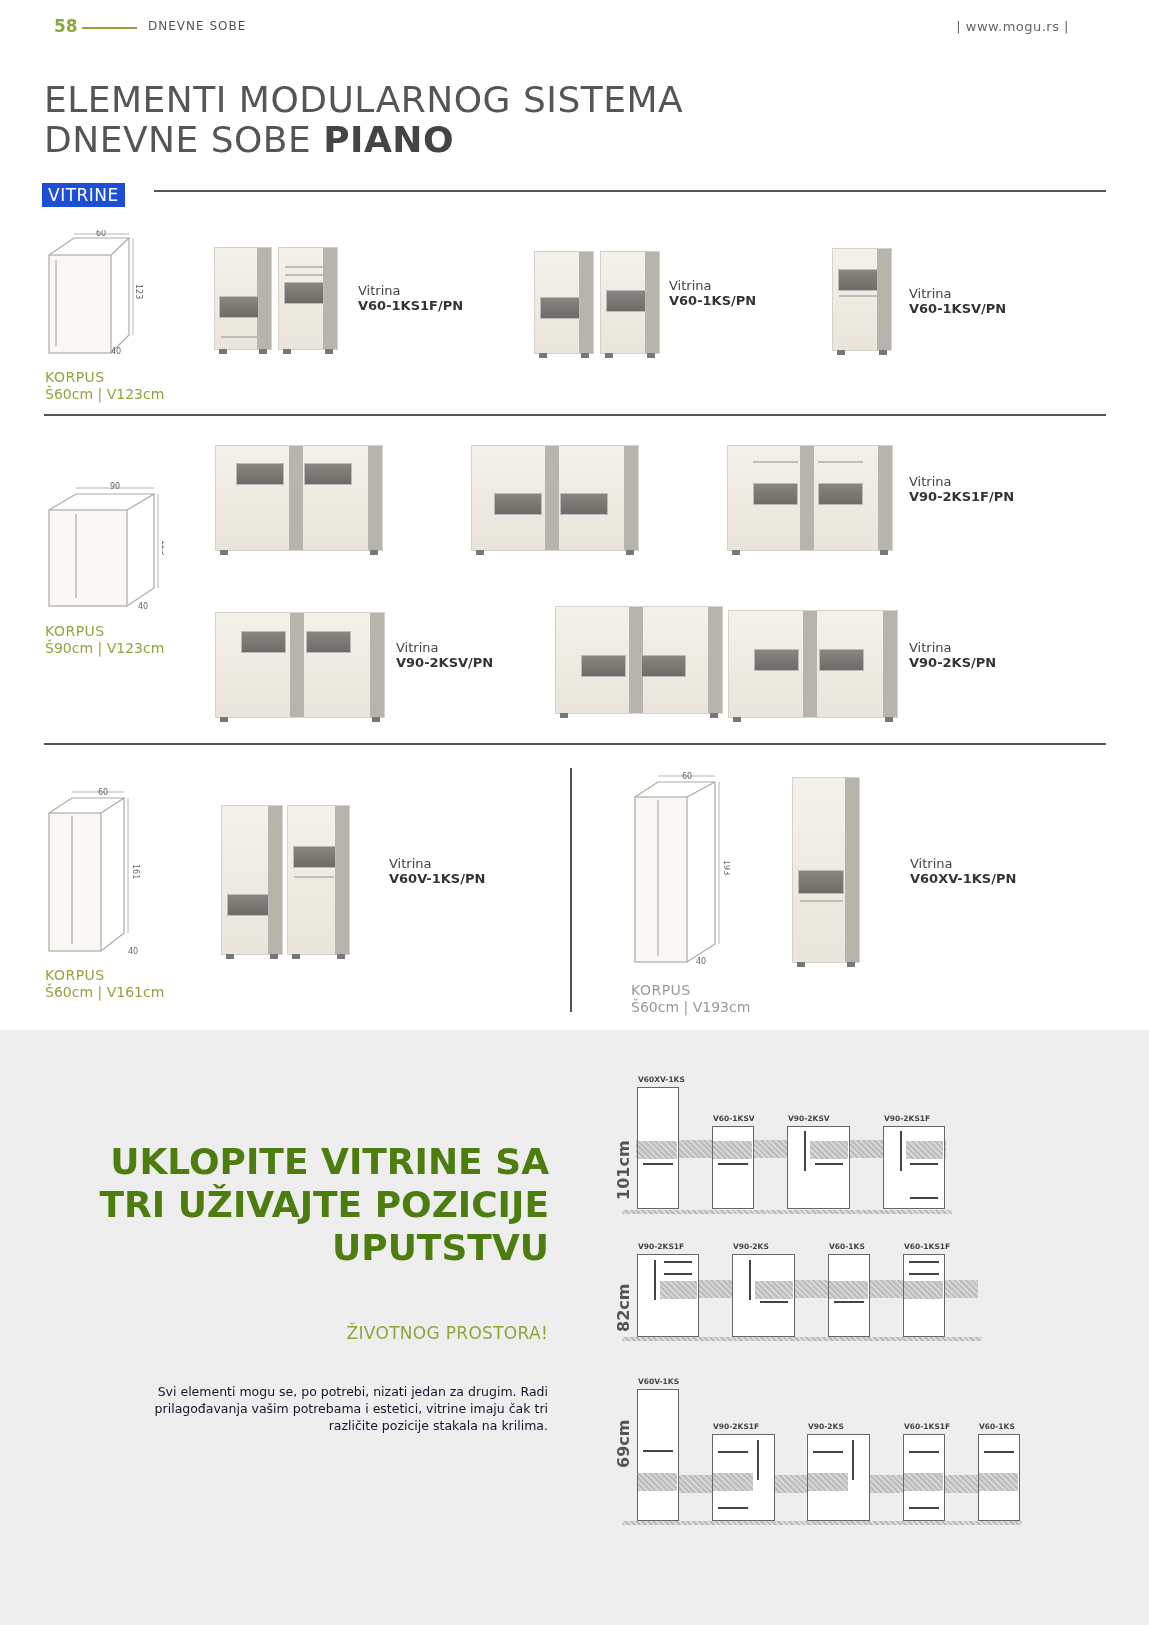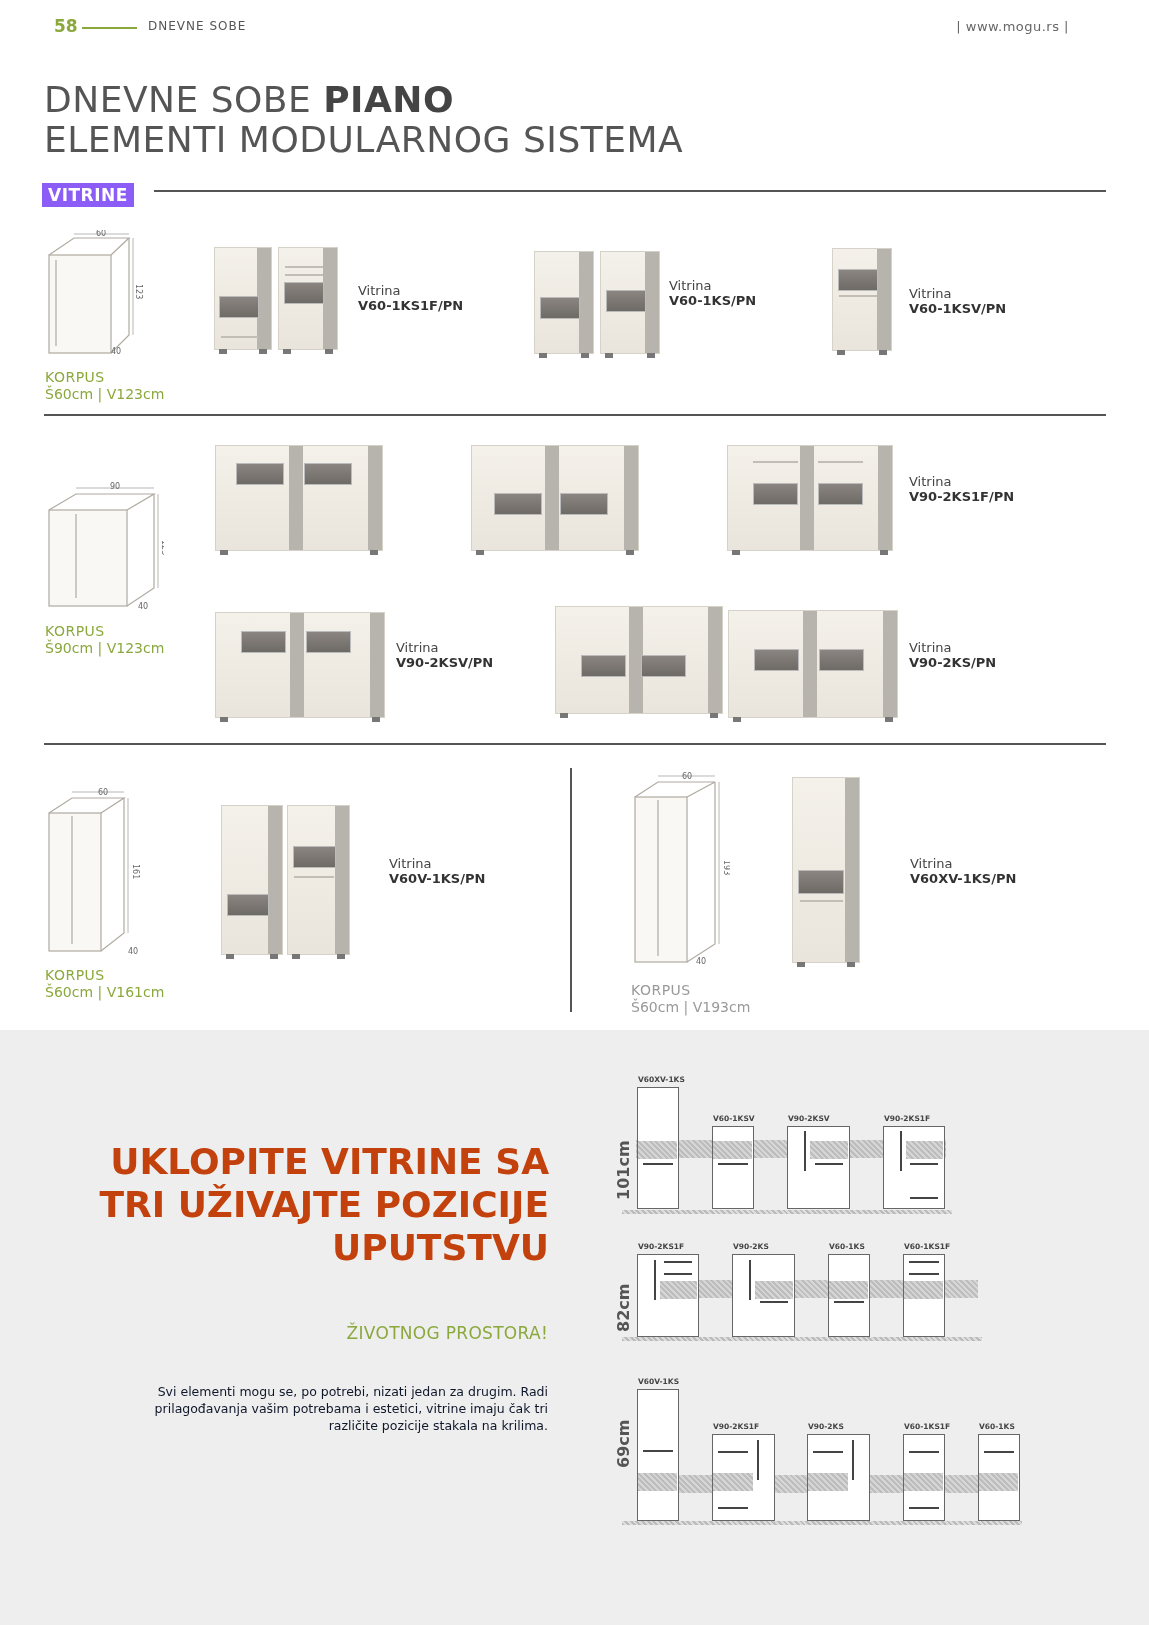--- a/index.html
+++ b/index.html
@@ -8,21 +8,21 @@
 
   .header { position: absolute; top: 16px; left: 54px; right: 80px; height: 24px; }
   .page-num { position: absolute; left: 0; top: 0; font-size: 17px; font-weight: bold; color: #8aa83c; }
   .header-line { position: absolute; left: 28px; top: 11px; width: 55px; height: 2px; background: #8aa83c; }
   .section-name { position: absolute; left: 94px; top: 3px; font-size: 12px; letter-spacing: 1px; color: #555; }
   .site { position: absolute; right: 0; top: 3px; font-size: 13px; color: #666; letter-spacing: 0.5px; }
 
   .title { position: absolute; left: 44px; top: 80px; font-size: 36px; line-height: 40px; color: #555; letter-spacing: 0.5px; }
   .title b { font-weight: bold; color: #444; }
 
-  .tag { position: absolute; left: 42px; top: 183px; background: #8b5cf6; color: #fff; font-weight: bold; font-size: 17px; padding: 2px 6px; letter-spacing: 0.5px; }
+  .tag { position: absolute; left: 42px; top: 183px; background: #1d4ed8; color: #fff; font-weight: normal; font-size: 17px; padding: 2px 6px; letter-spacing: 0.5px; }
   .rule { position: absolute; left: 154px; right: 43px; height: 1.5px; background: #555; }
   .rule.full { left: 44px; }
 
   .box-drawing { position: absolute; }
   .korpus { position: absolute; font-size: 14px; line-height: 17px; }
   .korpus .k-label { color: #8aa83c; letter-spacing: 0.5px; display: block; }
   .korpus .k-size { color: #8aa83c; font-weight: normal; display: block; }
   .korpus.gray .k-label, .korpus.gray .k-size { color: #999; }
 
   .product { position: absolute; }
@@ -32,21 +32,21 @@
   .cab .line { position: absolute; left: 10%; width: 66%; height: 2px; background: #c2beb6; }
   .cab .foot { position: absolute; bottom: -5px; width: 8px; height: 5px; background: #777; }
 
   .prod-label { position: absolute; font-size: 13px; line-height: 15px; color: #444; }
   .prod-label .pl-type { display: block; }
   .prod-label .pl-code { display: block; font-weight: bold; color: #333; }
 
   .vsep { position: absolute; left: 570px; top: 768px; width: 1.5px; height: 244px; background: #555; }
 
   .bottom { position: absolute; left: 0; top: 1030px; width: 1149px; height: 595px; background: #eeeeee; }
-  .promo-title { position: absolute; right: 600px; top: 1140px; width: 520px; text-align: right; font-size: 36px; line-height: 43px; font-weight: bold; color: #c2410c; }
+  .promo-title { position: absolute; right: 600px; top: 1140px; width: 520px; text-align: right; font-size: 36px; line-height: 43px; font-weight: bold; color: #4d7c0f; }
   .promo-sub { position: absolute; right: 601px; top: 1322px; width: 400px; text-align: right; font-size: 17px; line-height: 22px; color: #8aa83c; letter-spacing: 0.3px; }
   .promo-body { position: absolute; right: 601px; top: 1383px; width: 420px; text-align: right; font-size: 12.5px; line-height: 17px; color: #0f172a; }
 
   .diagram { position: absolute; }
   .dg-height { position: absolute; font-weight: bold; font-size: 16px; color: #555; transform: rotate(-90deg); transform-origin: left top; white-space: nowrap; }
   .dg-unit { position: absolute; background: #fff; border: 1.5px solid #666; }
   .dg-unit .dgl { position: absolute; top: -13px; left: 0; font-size: 7.5px; font-weight: bold; color: #444; white-space: nowrap; }
   .dg-unit .hbar { position: absolute; height: 2px; background: #444; }
   .dg-unit .vbar { position: absolute; width: 2px; background: #444; }
   .dg-band { position: absolute; height: 18px; background: repeating-linear-gradient(45deg, #bdbdbd 0 2px, #d6d6d6 2px 4px); }
@@ -56,22 +56,22 @@
 <body>
 
 <div class="header">
   <span class="page-num">58</span>
   <span class="header-line"></span>
   <span class="section-name">DNEVNE SOBE</span>
   <span class="site">| www.mogu.rs |</span>
 </div>
 
 <div class="title">
+  <div>ELEMENTI MODULARNOG SISTEMA</div>
   <div><span>DNEVNE SOBE </span><b>PIANO</b></div>
-  <div>ELEMENTI MODULARNOG SISTEMA</div>
 </div>
 
 <div class="tag">VITRINE</div>
 <div class="rule" style="top:190px;"></div>
 
 <svg class="box-drawing" style="left:44px;top:230px;" width="100" height="130">
   <g fill="none" stroke="#b0aaa0" stroke-width="1.2">
     <rect x="5" y="25" width="62" height="98" fill="#faf8f4"></rect>
     <polyline points="5,25 30,8 85,8 67,25"></polyline>
     <polyline points="85,8 85,105 67,123"></polyline>

